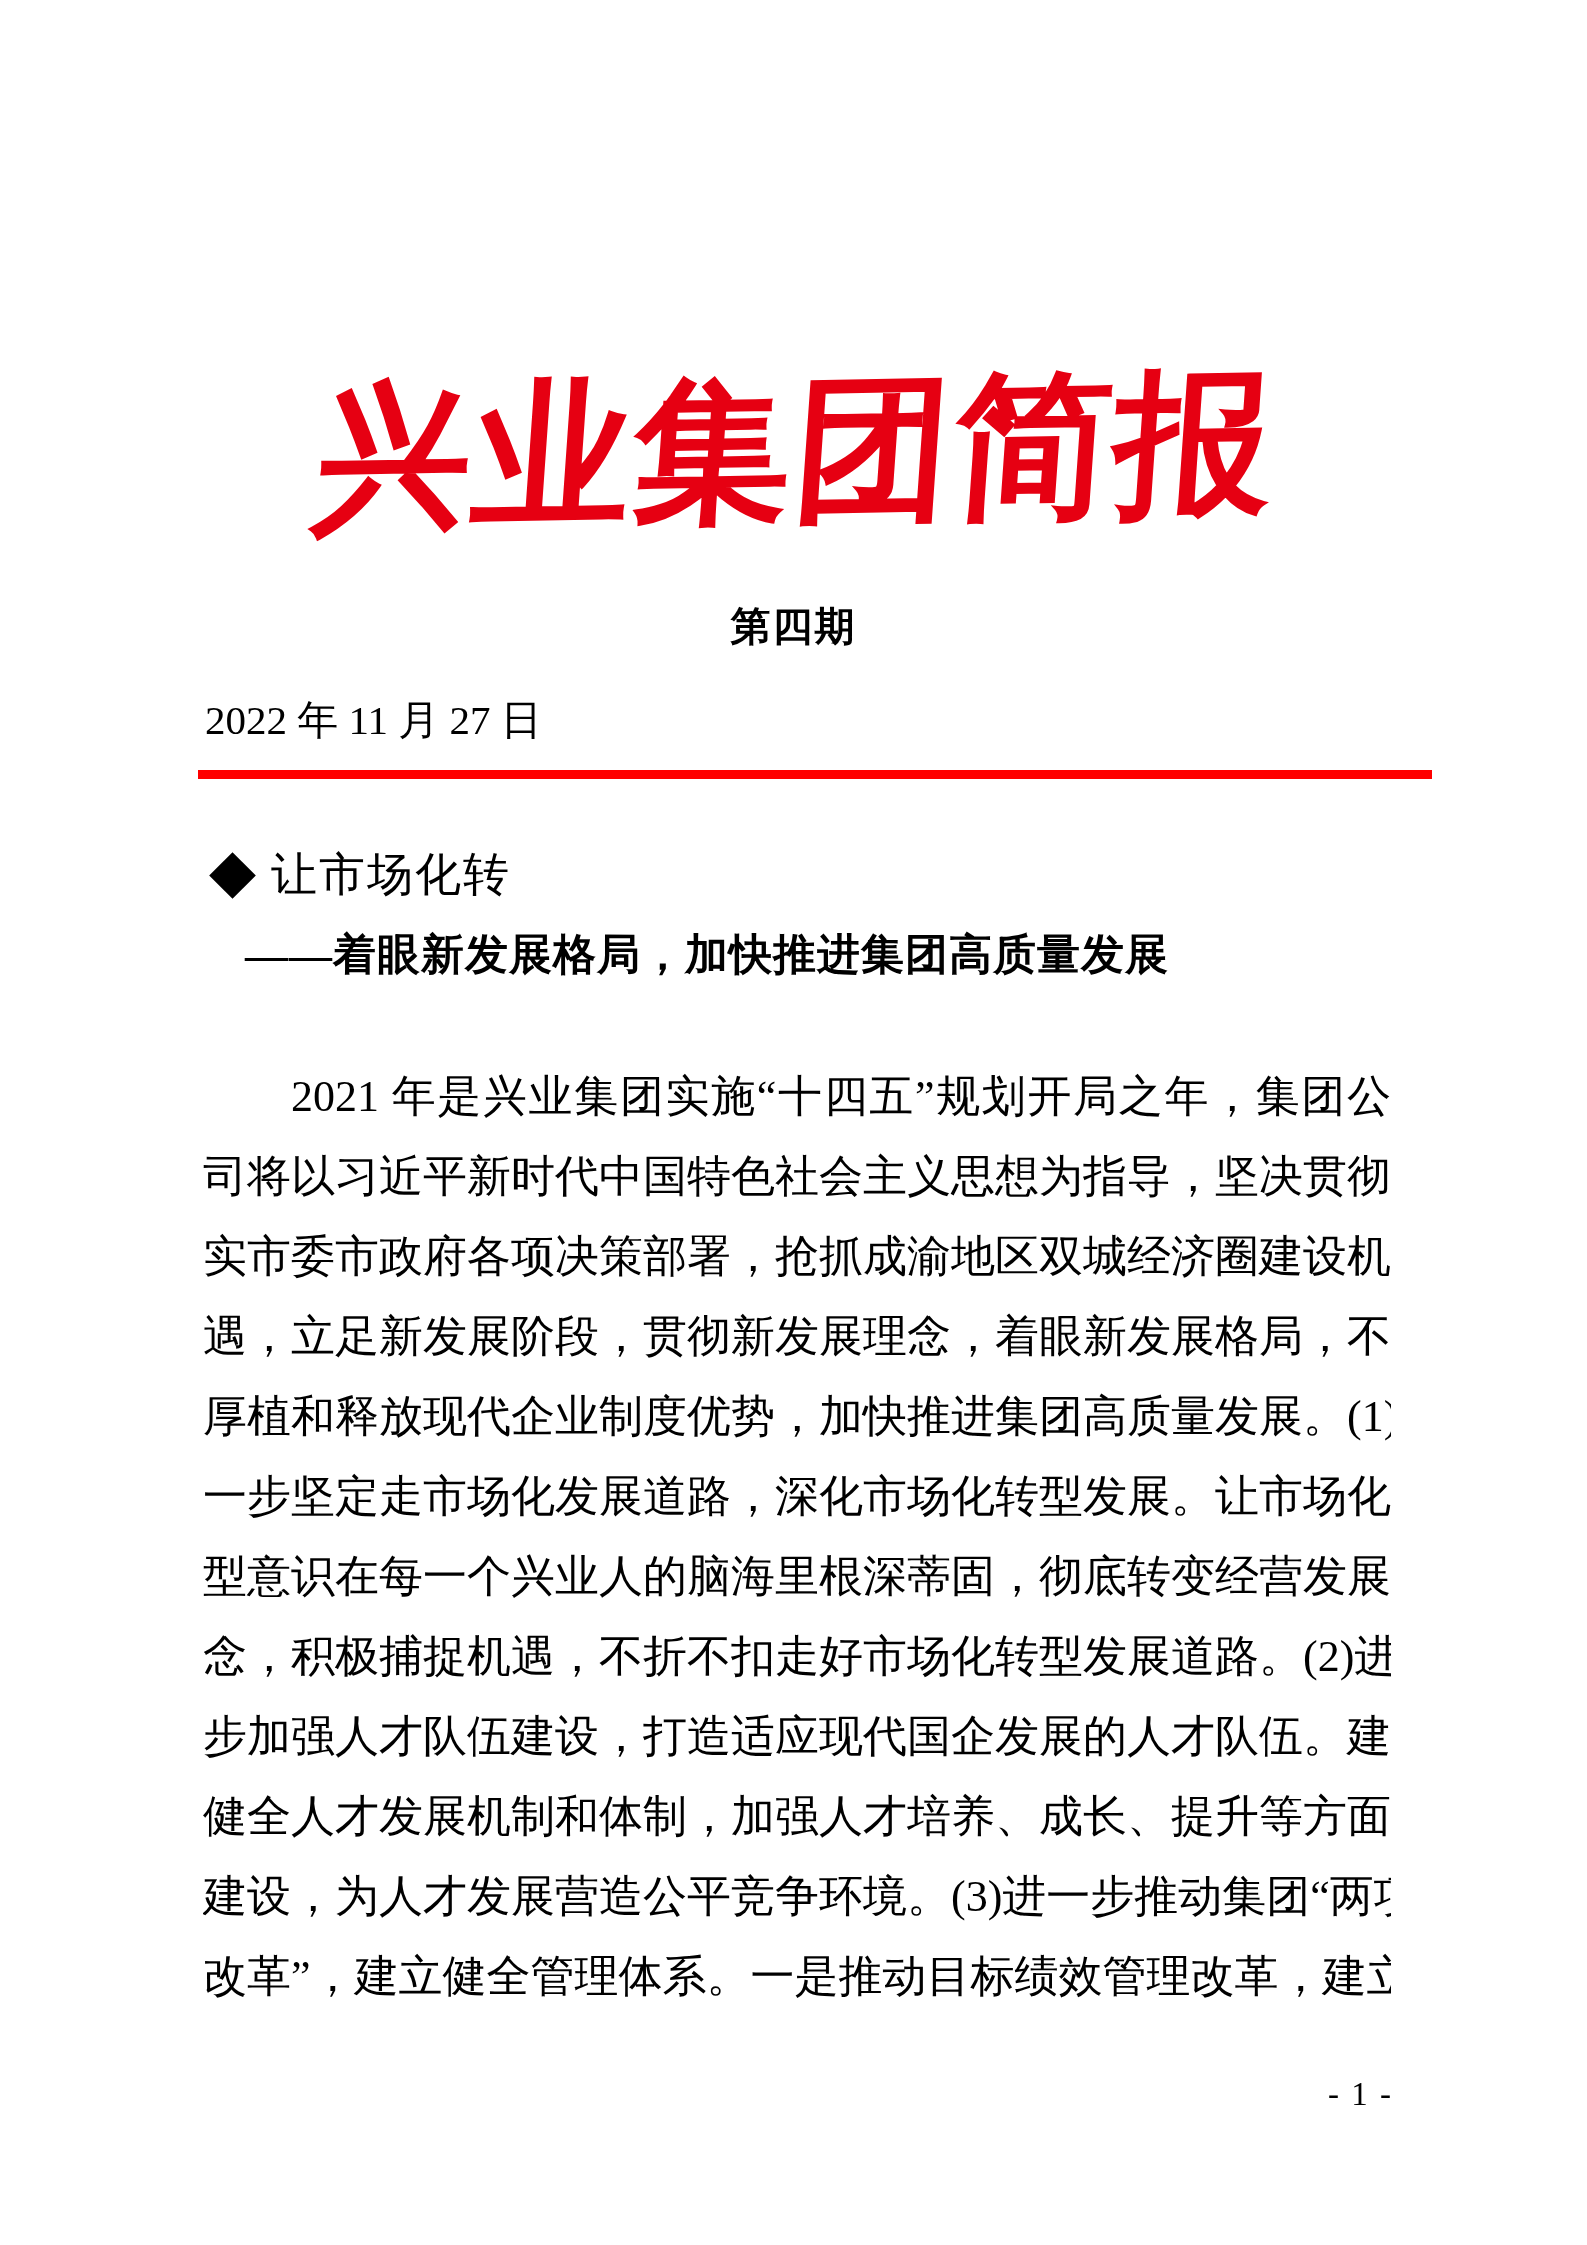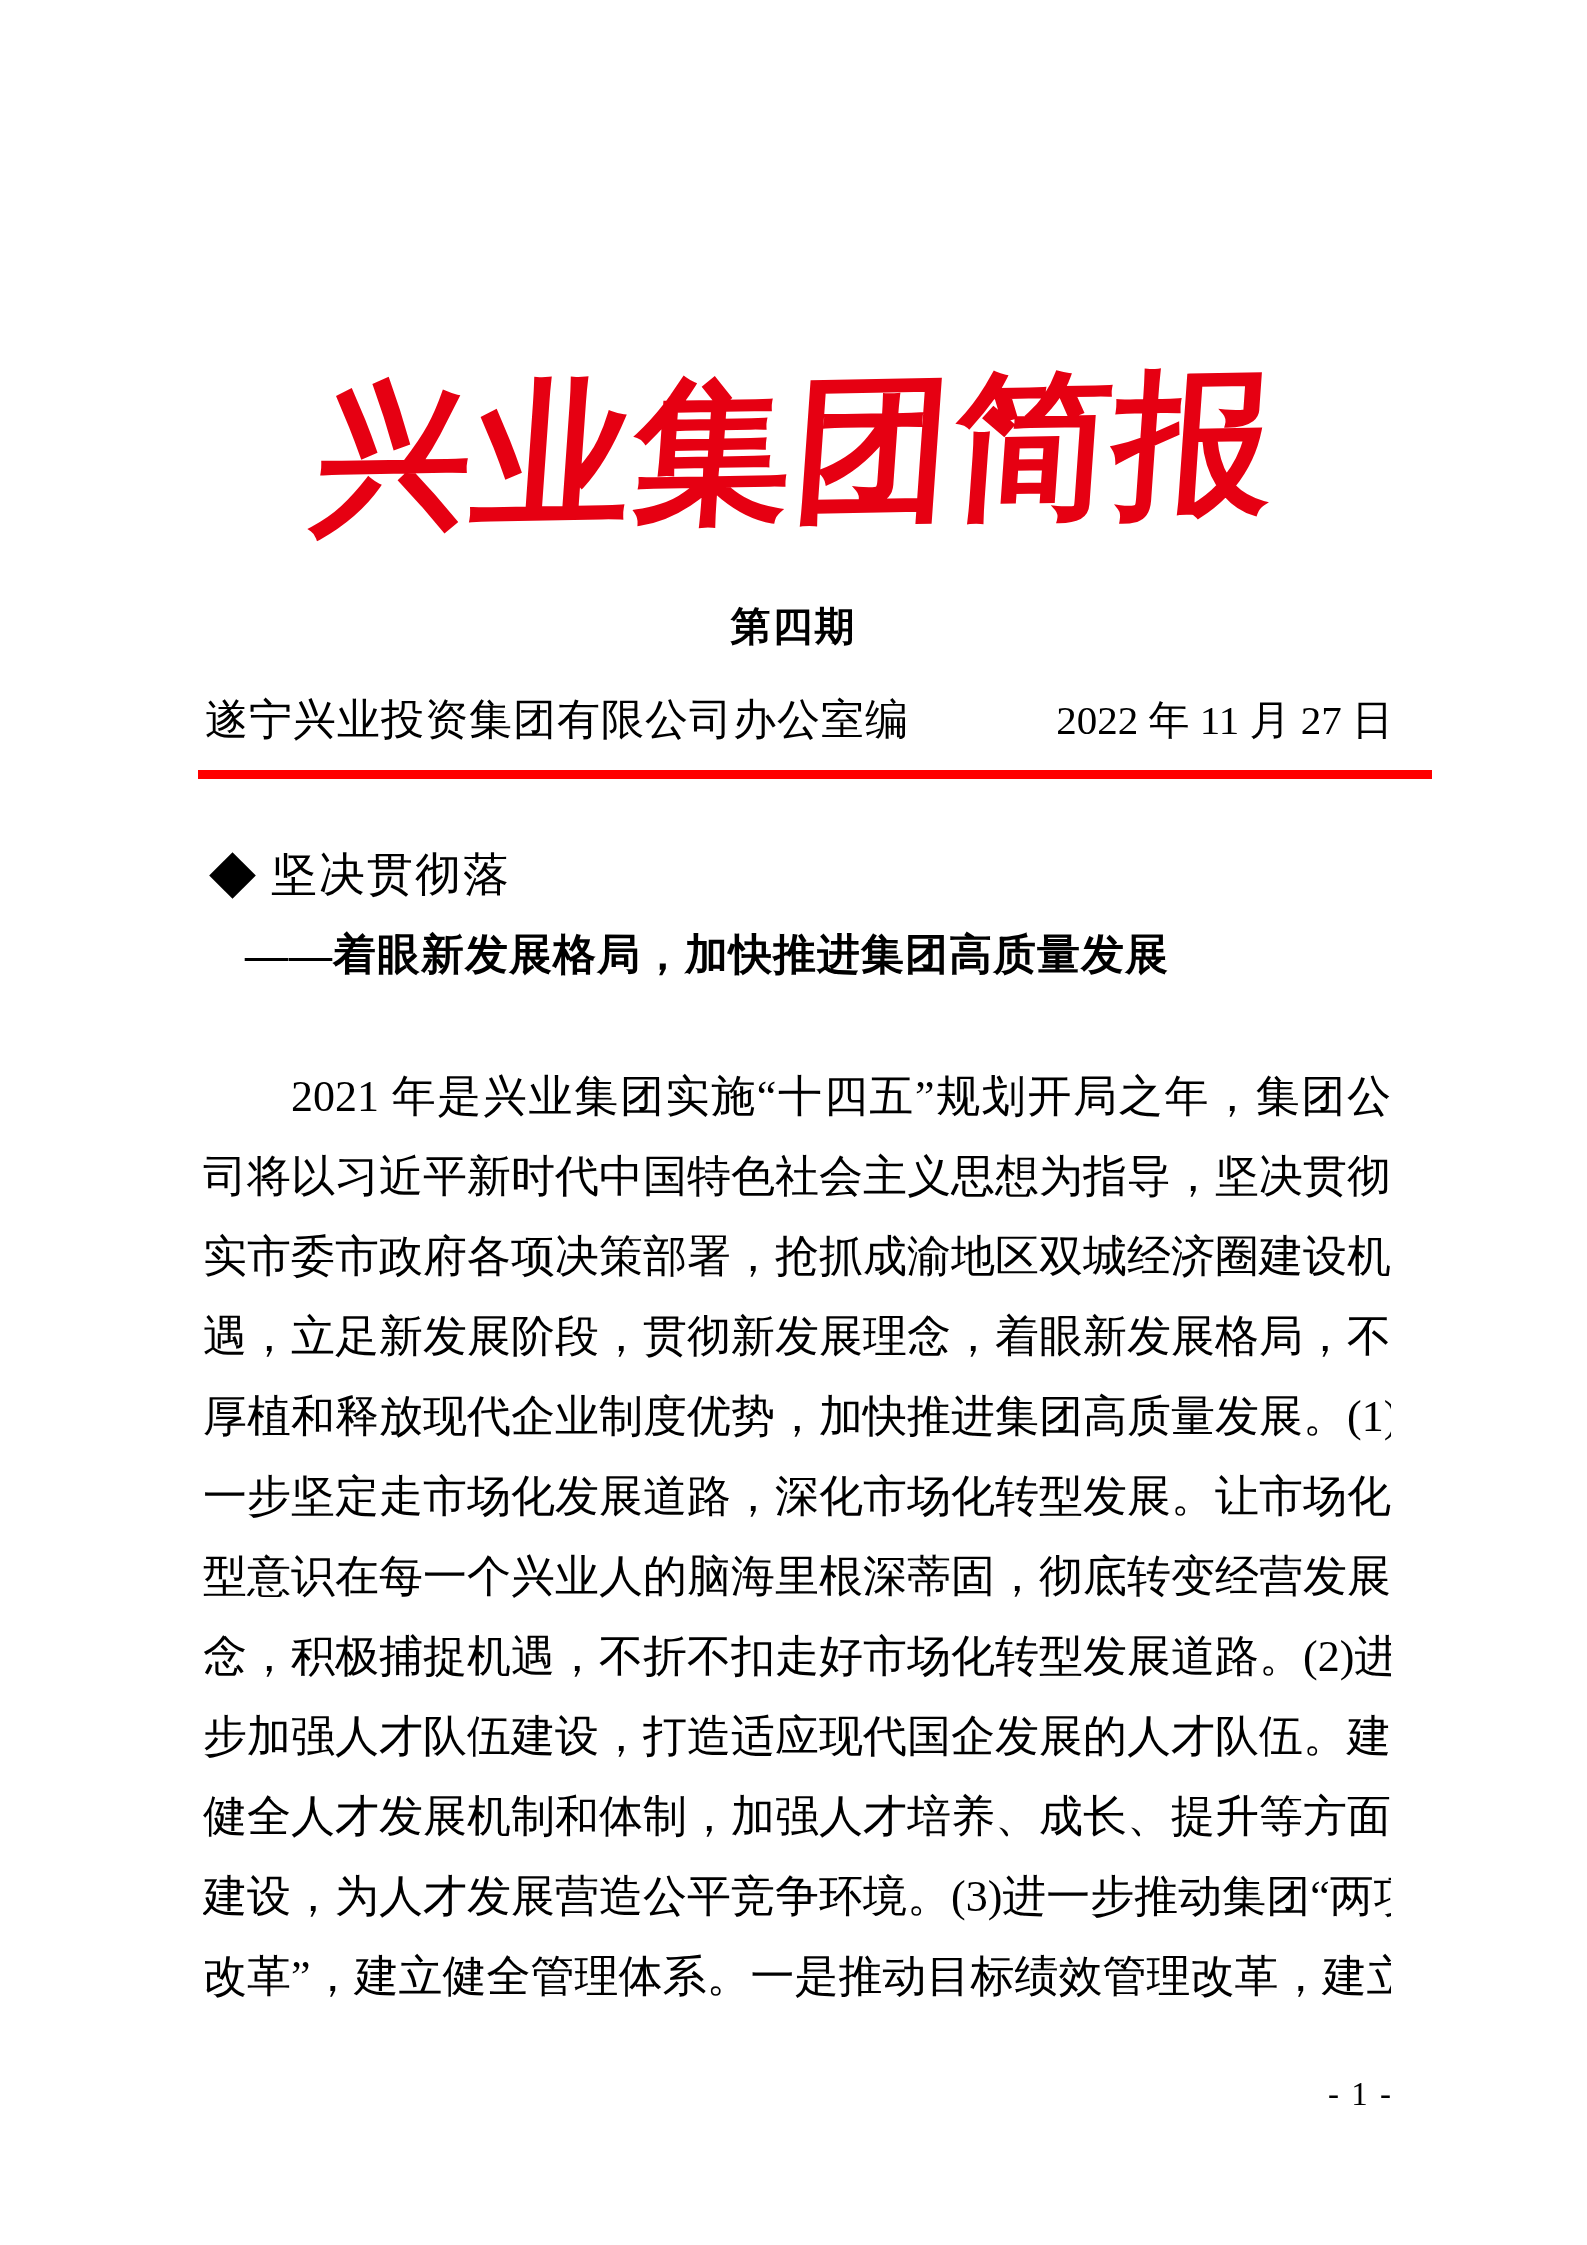--- a/index.html
+++ b/index.html
@@ -149,29 +149,28 @@
 
 <div class="page">
 
   <div class="masthead-title">
     <span class="calli">兴业集团简报</span>
   </div>
 
   <div class="issue">第四期</div>
 
   <div class="byline-row">
-    <span class="byline">遂宁兴业投资集团有限公司办公室编</span>
     <span class="pub-date">2022 年 11 月 27 日</span>
   </div>
 
   <div class="red-rule"></div>
 
   <div class="section-header">
     <span class="diamond"></span>
-    <span class="section-title">坚决贯彻落</span>
+    <span class="section-title">让市场化转</span>
   </div>
 
   <div class="headline">——着眼新发展格局，加快推进集团高质量发展</div>
 
   <div class="article">
     <div class="body-line indent">2021 年是兴业集团实施“十四五”规划开局之年，集团公</div>
     <div class="body-line">司将以习近平新时代中国特色社会主义思想为指导，坚决贯彻落</div>
     <div class="body-line">实市委市政府各项决策部署，抢抓成渝地区双城经济圈建设机</div>
     <div class="body-line">遇，立足新发展阶段，贯彻新发展理念，着眼新发展格局，不断</div>
     <div class="body-line">厚植和释放现代企业制度优势，加快推进集团高质量发展。(1)进</div>

